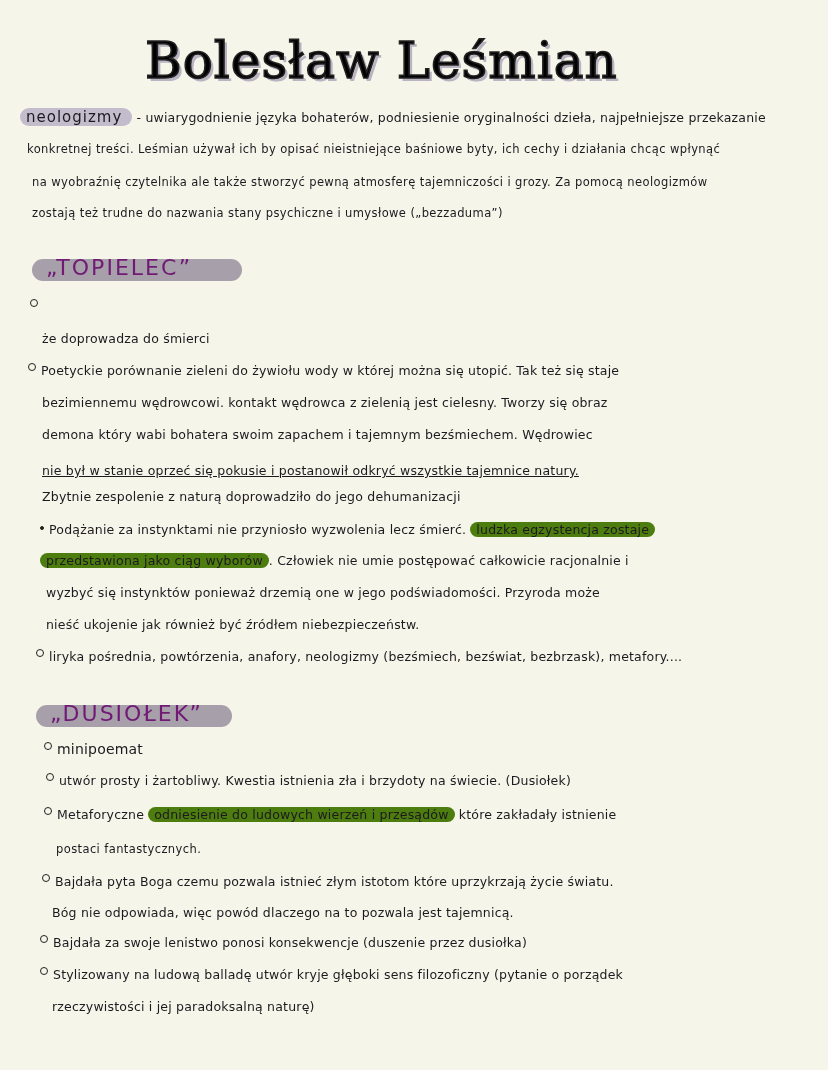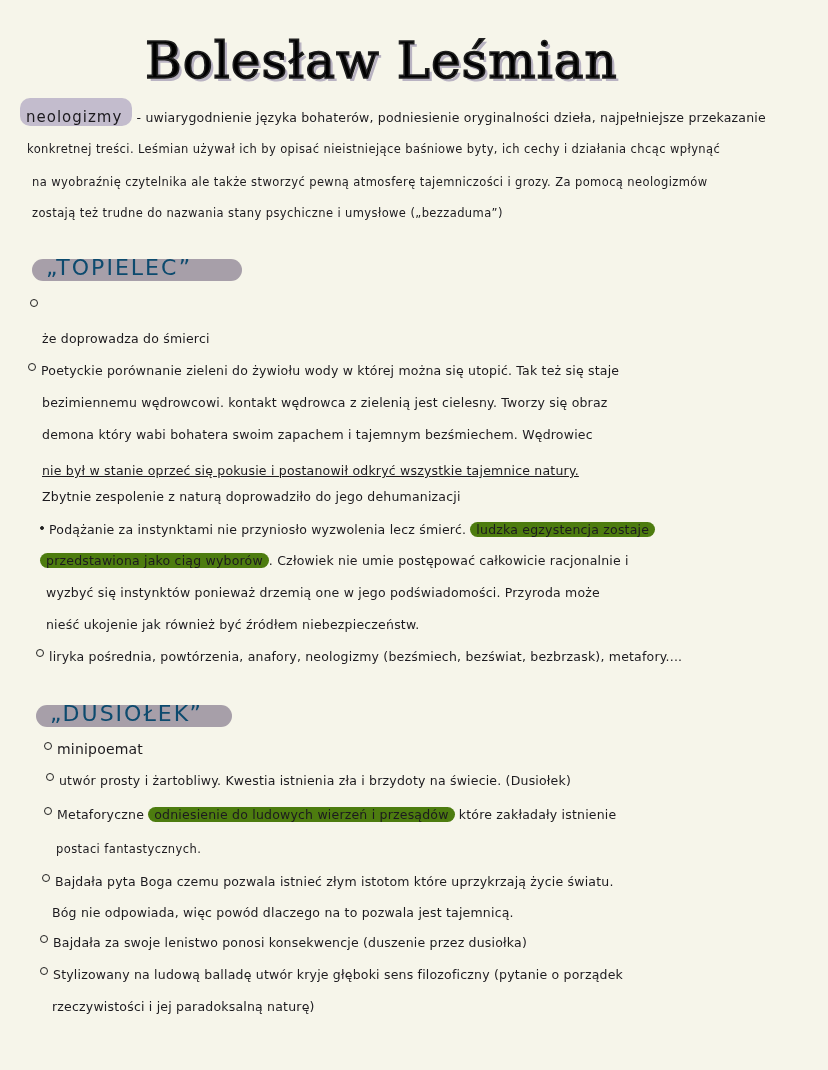--- a/index.html
+++ b/index.html
@@ -24,30 +24,30 @@
     position: absolute; white-space: nowrap;
     font-size: 12.5px; line-height: 18px;
     letter-spacing: 0.2px;
   }
   .small { font-size: 11.5px; letter-spacing: 0.4px; }
   .hl {
     background: #4d7c0f; border-radius: 9px;
     padding: 0 6px;
   }
   .hl-term {
-    background: #c3bccd; border-radius: 10px; padding: 10px 10px 0 6px;
+    background: #c3bccd; border-radius: 10px; padding: 0 10px 0 6px;
     font-size: 15px; letter-spacing: 1px;
   }
   .heading {
     position: absolute; height: 22px;
     background: #a79fa9; border-radius: 11px;
   }
   .heading span {
     position: absolute; left: 14px; top: -4px;
-    font-size: 22px; letter-spacing: 2px; color: #0c4a6e;
+    font-size: 22px; letter-spacing: 2px; color: #701a75;
     white-space: nowrap;
   }
   .bullet {
     display: inline-block; width: 6px; height: 6px; border: 1.2px solid #222;
     border-radius: 50%; margin-right: 5px; vertical-align: 4px;
   }
   .bullet.dot { width: 2px; height: 2px; background: #222; }
 </style>
 </head>
 <body>

